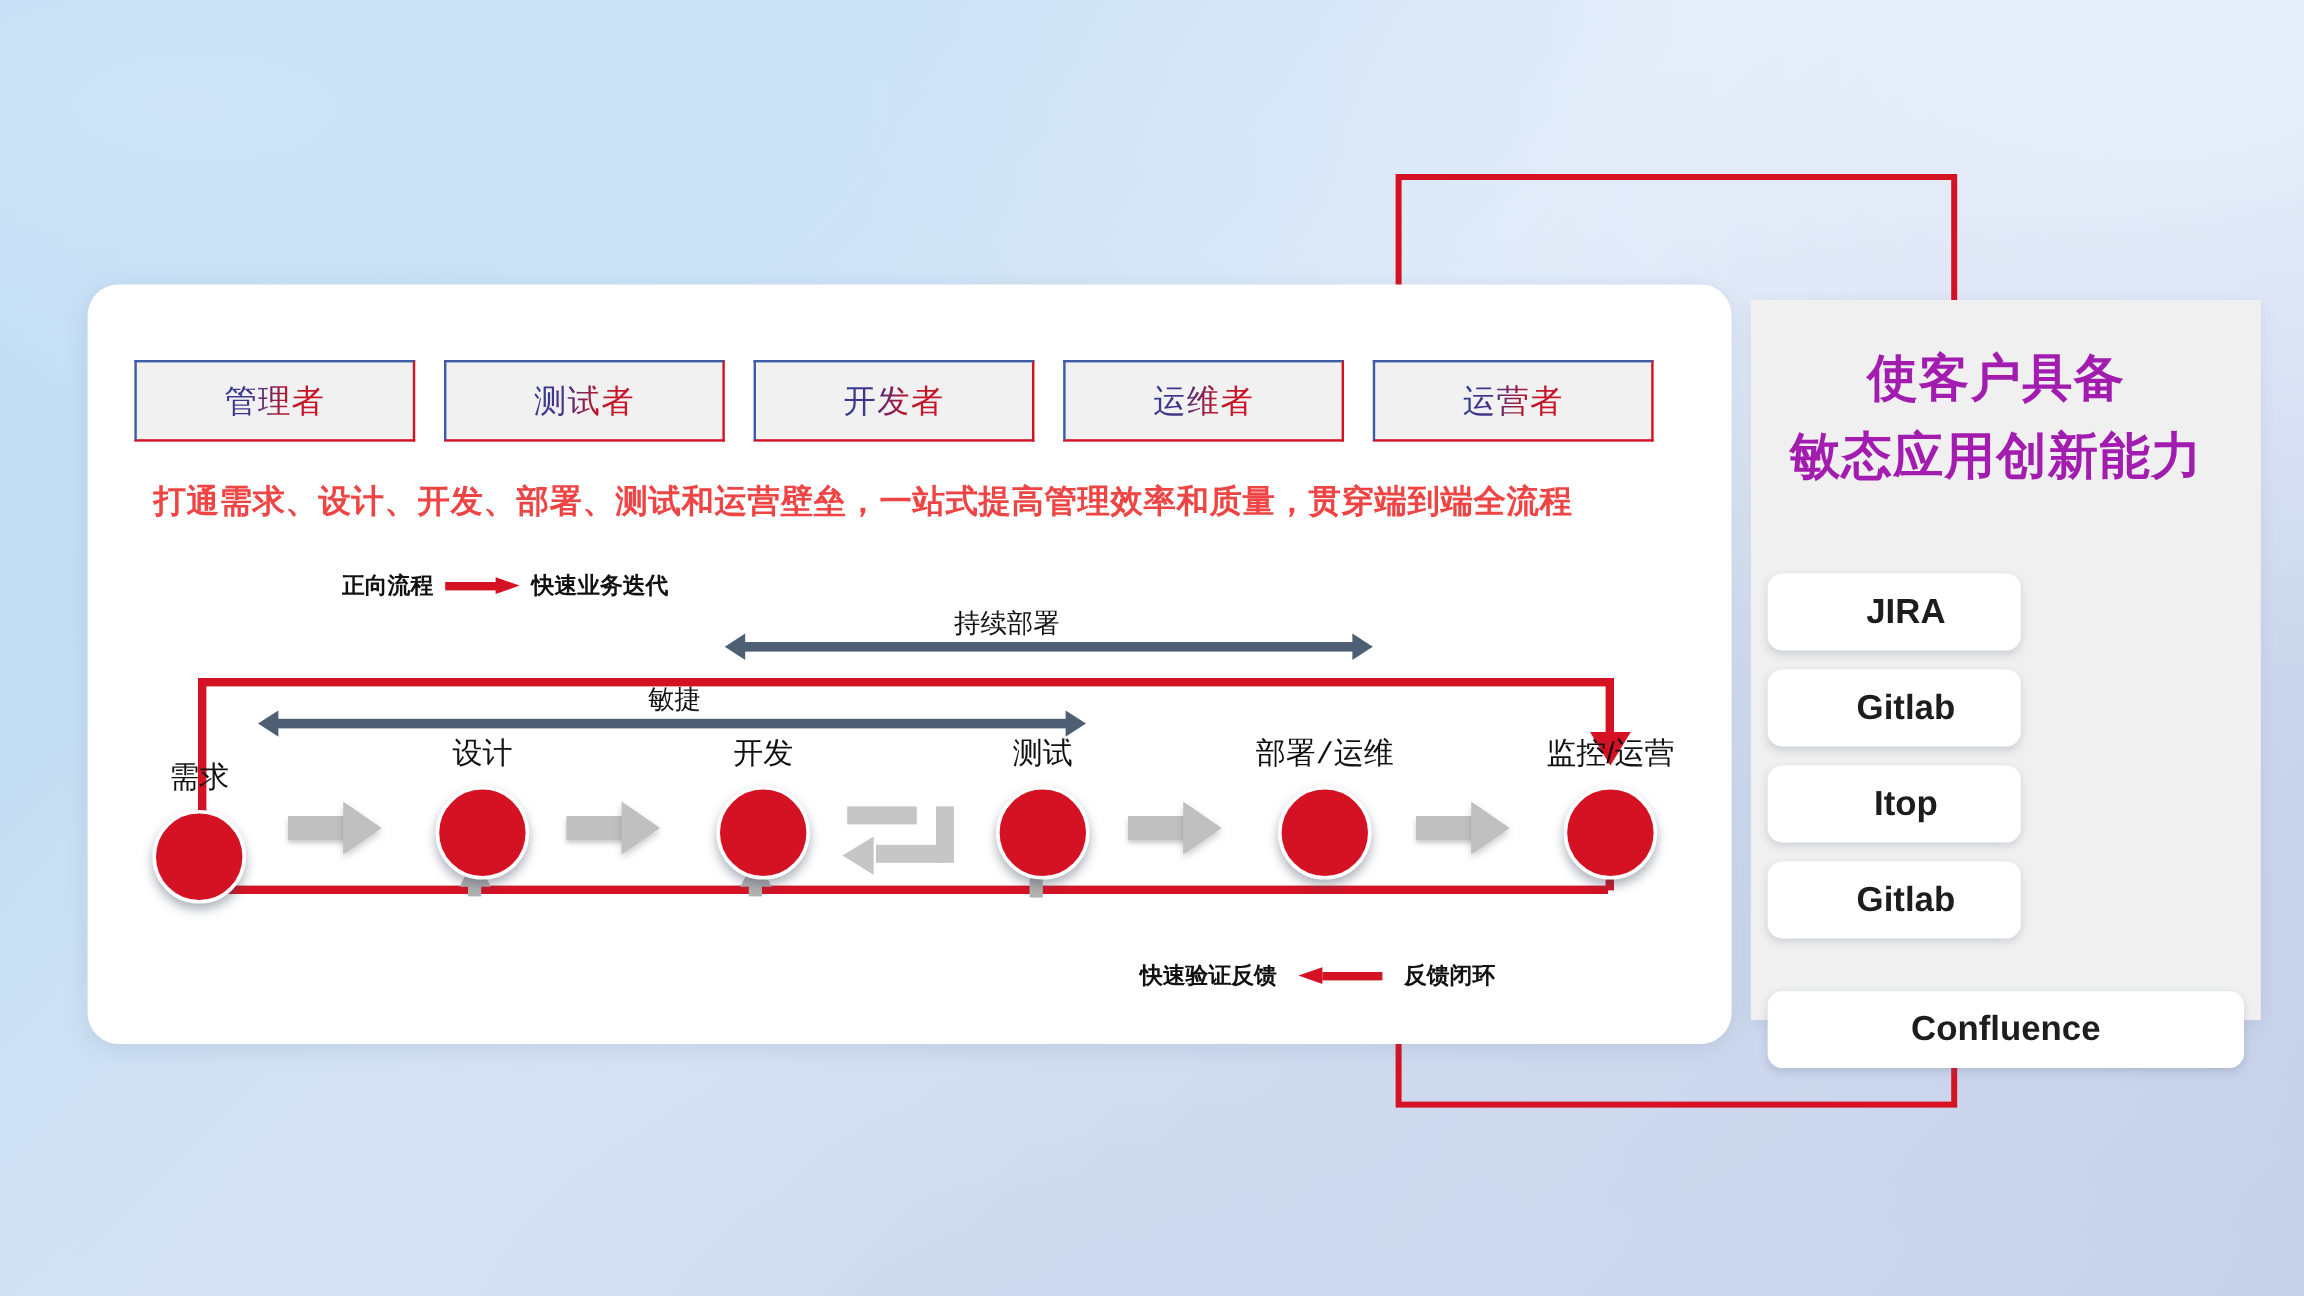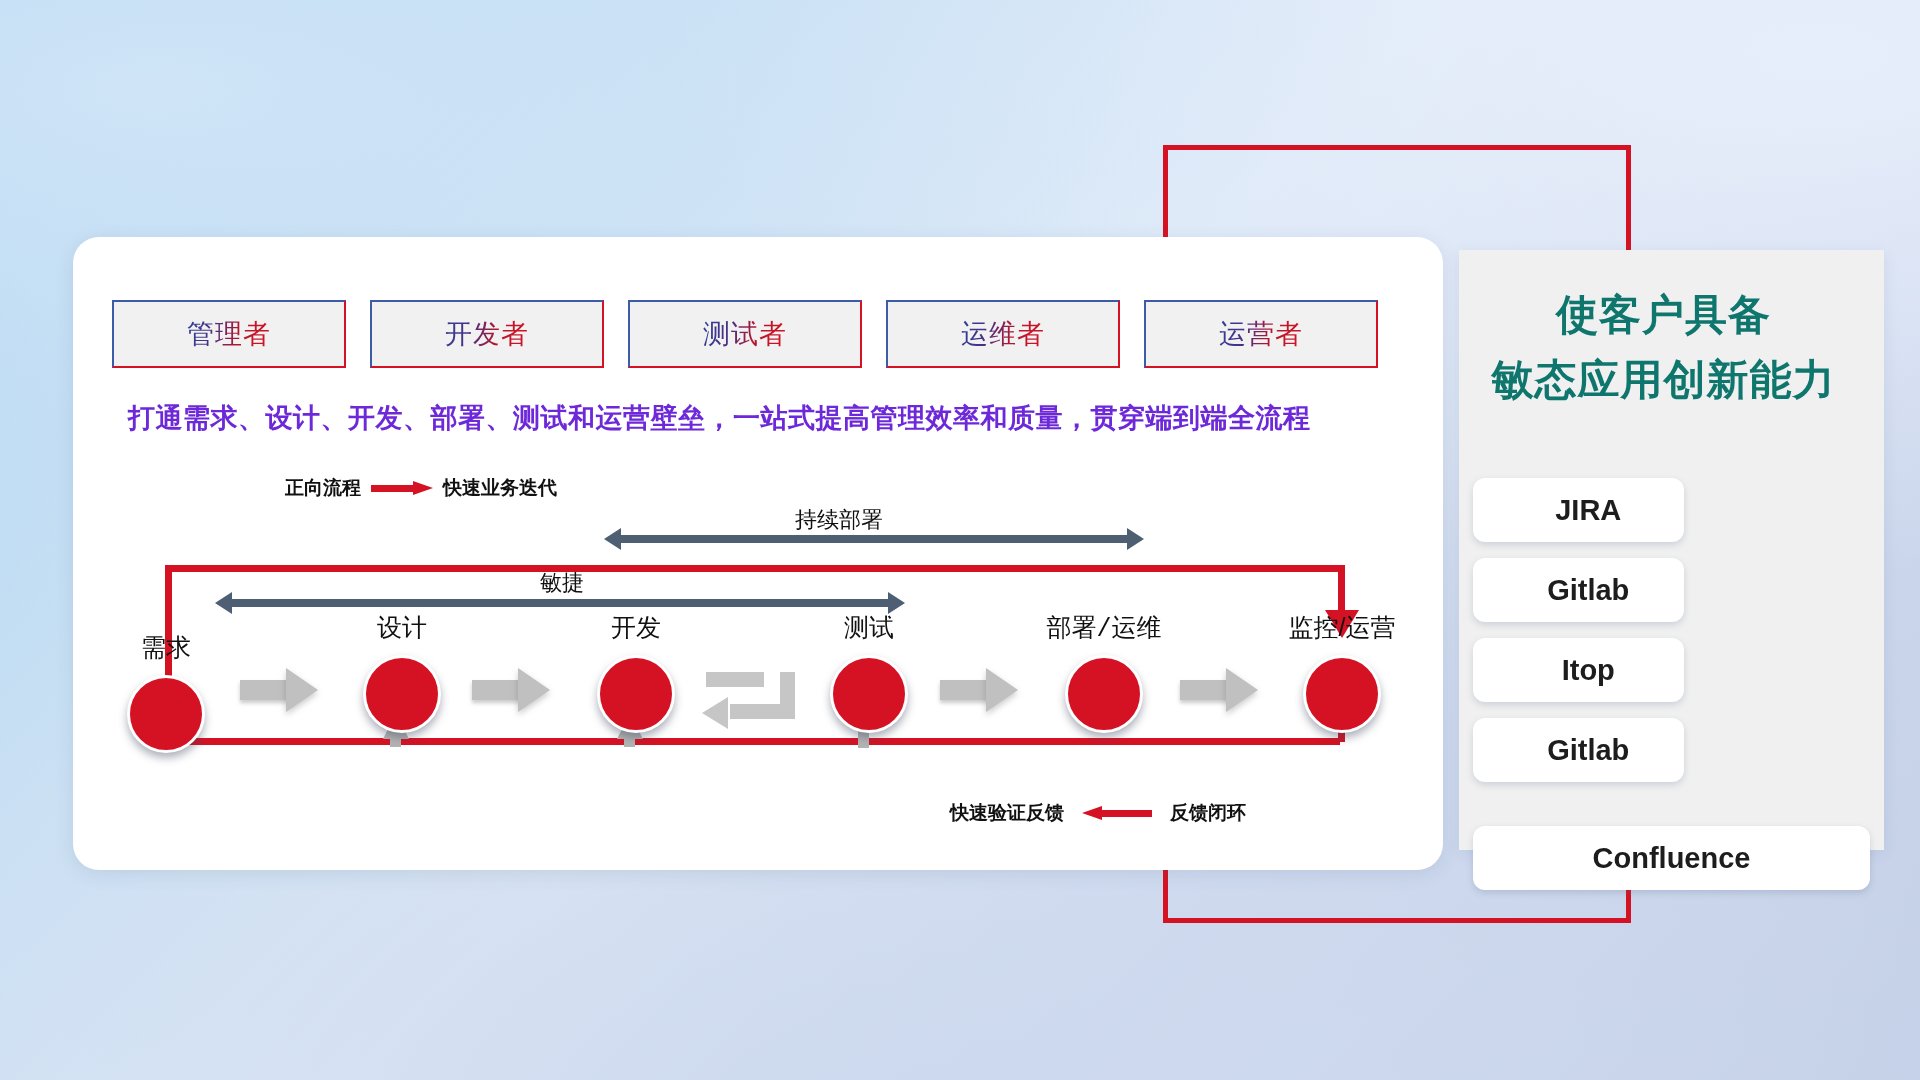--- a/index.html
+++ b/index.html
@@ -36,21 +36,21 @@
     background-image:linear-gradient(#f1f1f1,#f1f1f1);
   }
   .role span{
     background:linear-gradient(100deg,#2f3f93 0%,#4a2f86 32%,#b8152a 62%,#d51224 100%);
     -webkit-background-clip:text;background-clip:text;color:transparent;
     -webkit-text-fill-color:transparent;font-weight:400;
   }
 
   
   .desc{position:absolute;left:128px;top:400px;z-index:5;
-        font-size:27px;font-weight:bold;color:#6d28d9;letter-spacing:.5px;}
+        font-size:27px;font-weight:bold;color:#ef4444;letter-spacing:.5px;}
 
   
   .legend-fwd{position:absolute;left:285px;top:475px;z-index:5;display:flex;align-items:center;gap:10px;
               font-size:19px;font-weight:bold;color:#111;}
   .legend-fb{position:absolute;left:950px;top:800px;z-index:5;display:flex;align-items:center;gap:18px;
              font-size:19px;font-weight:bold;color:#111;}
 
   .arr-red-r{width:62px;height:14px;position:relative;}
   .arr-red-r:before{content:"";position:absolute;left:0;top:4px;width:44px;height:7px;background:#d51224;}
   .arr-red-r:after{content:"";position:absolute;left:42px;top:0;border-left:20px solid #d51224;
@@ -105,21 +105,21 @@
   .cyc .t{position:absolute;left:0;top:2px;width:58px;height:15px;background:#c6c6c6;}
   .cyc .b{position:absolute;left:24px;top:34px;width:58px;height:15px;background:#c6c6c6;}
   .cyc .bh{position:absolute;left:-4px;top:27px;border-right:26px solid #c6c6c6;
            border-top:16px solid transparent;border-bottom:16px solid transparent;}
   .cyc .rj{position:absolute;left:74px;top:2px;width:15px;height:47px;background:#c6c6c6;}
 
   
   .rpanel{position:absolute;left:1459px;top:250px;width:425px;height:600px;
           background:#f0f0f0;z-index:5;box-shadow:0 3px 14px rgba(60,90,130,.10);}
   .rtitle{position:absolute;left:0;right:16px;top:32px;text-align:center;
-          font-size:42px;font-weight:bold;color:#0f766e;line-height:1.55;letter-spacing:1px;}
+          font-size:42px;font-weight:bold;color:#a21caf;line-height:1.55;letter-spacing:1px;}
   .tools{position:absolute;left:14px;right:14px;top:228px;display:flex;flex-wrap:wrap;gap:16px;}
   .tool{background:#fff;border-radius:12px;height:64px;display:flex;align-items:center;
         justify-content:center;font-size:29px;font-weight:bold;color:#1d1d1d;
         box-shadow:0 3px 7px rgba(80,100,130,.22);}
   .tool.half{width:calc(50% - 8px);padding-left:20px;}
   .tool.full{width:100%;margin-top:28px;}
 </style>
 </head>
 <body>
 
@@ -127,24 +127,24 @@
 
   <div class="red-frame"></div>
 
   <div class="card"></div>
 
   <div class="roles">
     <div class="role">
       <span>管理者</span>
     </div>
     <div class="role">
+      <span>测试者</span>
+    </div>
+    <div class="role">
       <span>开发者</span>
-    </div>
-    <div class="role">
-      <span>测试者</span>
     </div>
     <div class="role">
       <span>运维者</span>
     </div>
     <div class="role">
       <span>运营者</span>
     </div>
   </div>
 
   <div class="desc">打通需求、设计、开发、部署、测试和运营壁垒，一站式提高管理效率和质量，贯穿端到端全流程</div>

